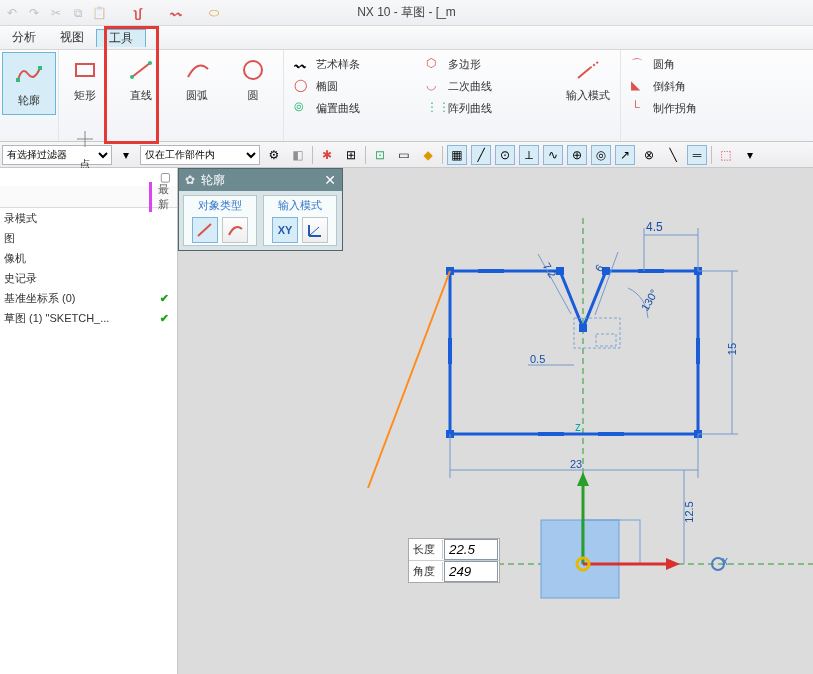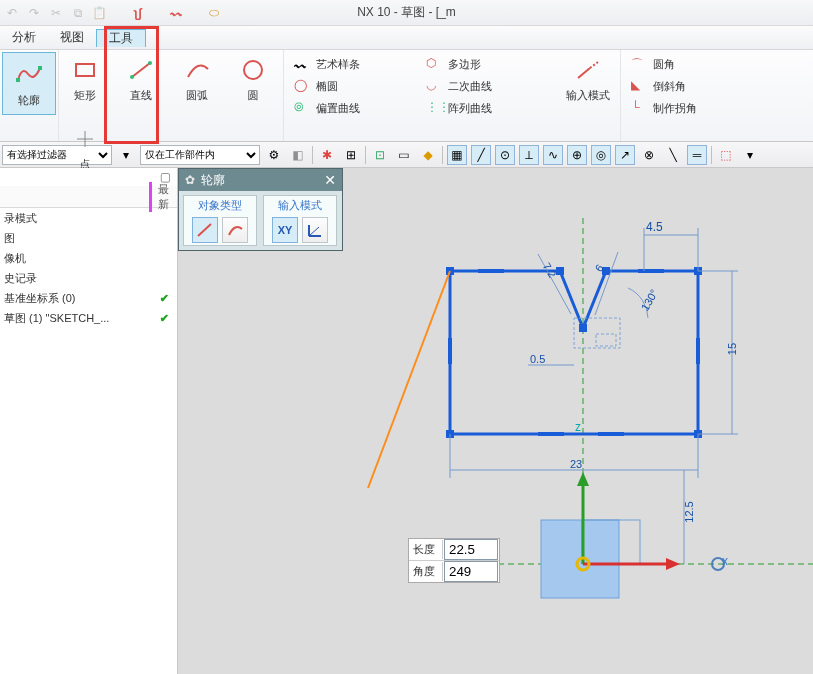--- a/index.html
+++ b/index.html
@@ -44,21 +44,21 @@
   .floatdlg .hdr .close { margin-left: auto; color: #fff; font-size: 14px; cursor: default; }
   .floatdlg .body { background: #d8e4e7; padding: 4px; display: flex; gap: 6px; }
   .panel { border: 1px solid #b8c6ca; background: #f6fbfc; padding: 2px; display: flex; flex-direction: column; align-items: center; gap: 2px; }
   .panel .pl { font-size: 11px; color: #3776c9; }
   .panel .btns { display: flex; gap: 4px; margin-top: 2px; }
   .pillbtn { width: 26px; height: 26px; border: 1px solid #c0c7cc; background: linear-gradient(#fdfdfd,#eeeeee); display: flex; align-items: center; justify-content: center; font-size: 11px; }
   .pillbtn.sel { border: 1px solid #7fb3de; background: #d6edf7; }
   .measurebox { position: absolute; background: #fff; border: 1px solid #aaa; font-size: 11px; }
   .measurebox .mrow { display: flex; align-items: center; }
   .measurebox .ml { width: 34px; padding: 2px 4px; border-right: 1px solid #ccc; color: #333; }
-  .measurebox input { width: 52px; border: none; padding: 2px 4px; outline: 1px solid #89a; margin:1px 2px; }
+  .measurebox input { width: 52px; border: none; padding: 2px 4px; outline: 1px solid #89a; margin:1px 2px;font-style:italic; }
   svg { position: absolute; }
 </style>
 </head>
 <body>
 
 <div class="qat">
   <span class="icon dis">↶</span>
   <span class="icon dis">↷</span>
   <span class="icon dis">✂</span>
   <span class="icon dis">⧉</span>

